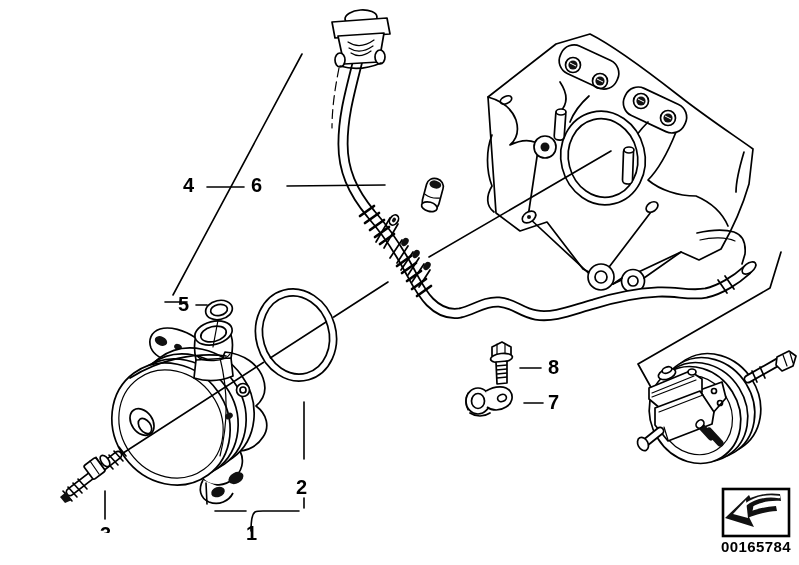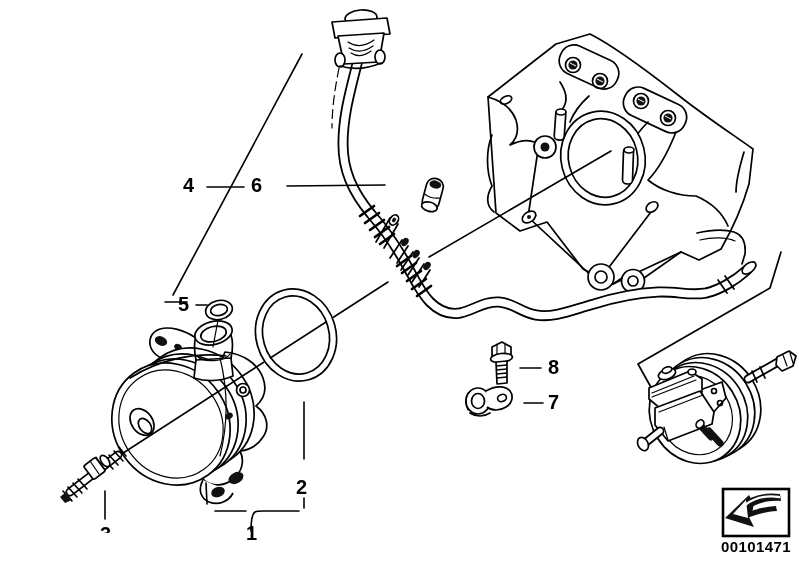--- a/index.html
+++ b/index.html
@@ -324,14 +324,14 @@
   <div class="callout" style="left:296px; top:477px;">2</div>
   <div class="clip3">
     <span class="callout" style="position:static;">3</span>
   </div>
   <div class="callout" style="left:183px; top:175px;">4</div>
   <div class="callout" style="left:178px; top:294px;">5</div>
   <div class="callout" style="left:251px; top:175px;">6</div>
   <div class="callout" style="left:548px; top:392px;">7</div>
   <div class="callout" style="left:548px; top:357px;">8</div>
 
-  <div class="pn">00101471</div>
+  <div class="pn">00165784</div>
 </div>
 
 </body></html>

